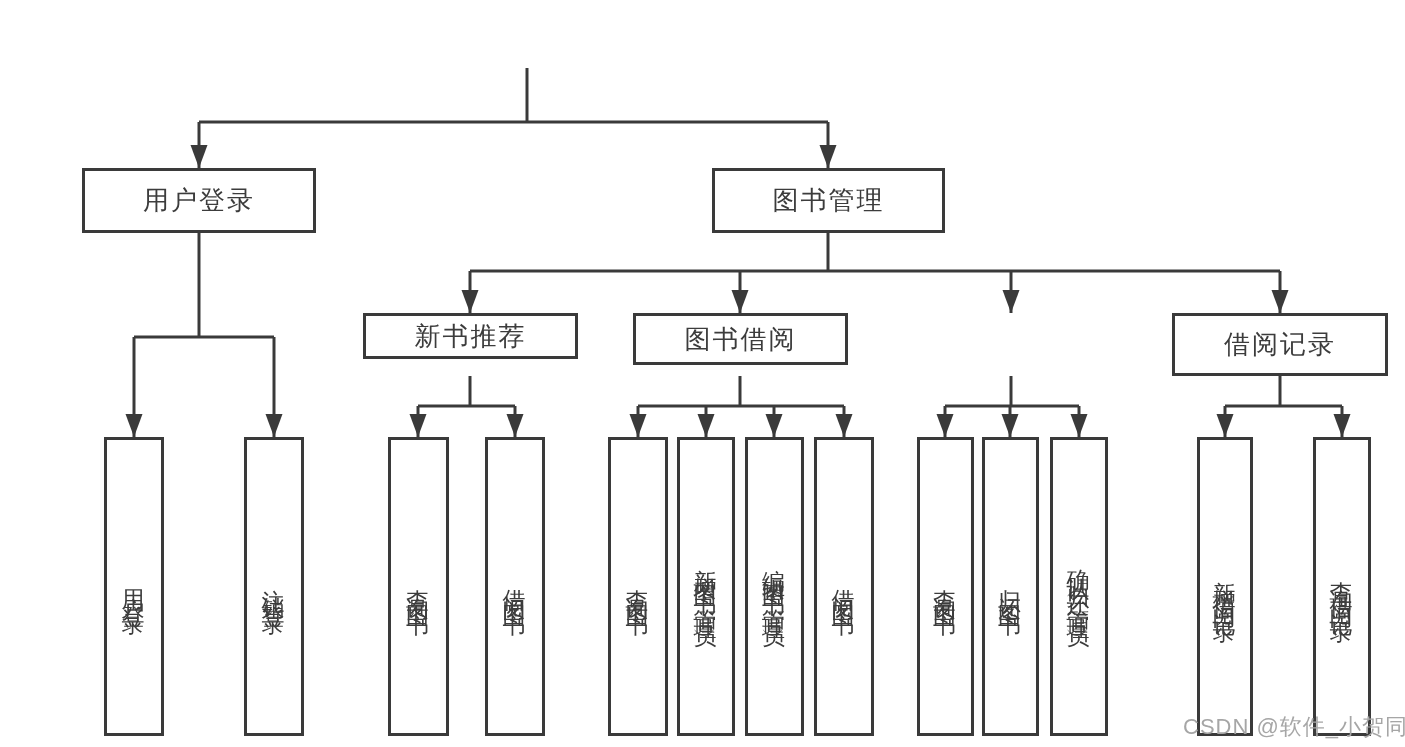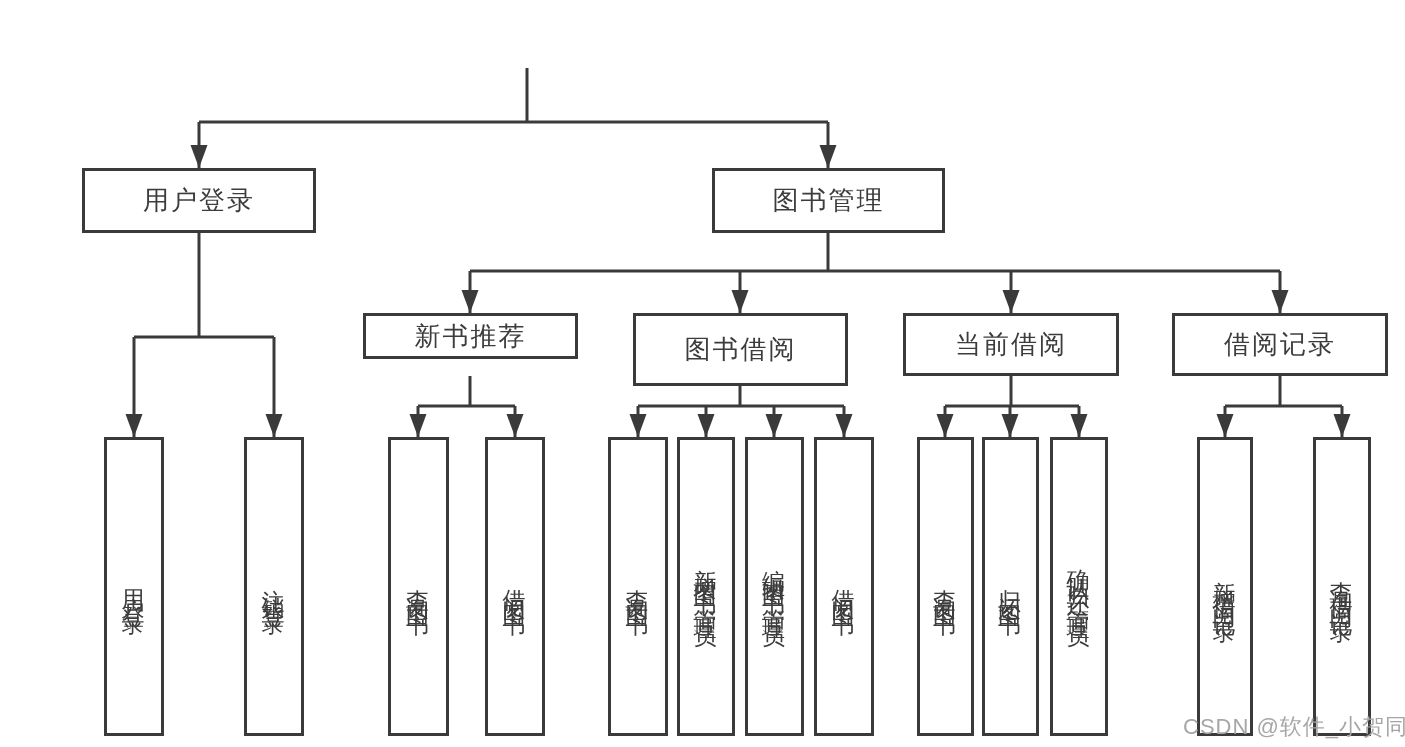--- a/index.html
+++ b/index.html
@@ -113,22 +113,21 @@
       <line x1="1225" y1="406" x2="1225" y2="437" marker-end="url(#ah)"></line>
       <line x1="1342" y1="406" x2="1342" y2="437" marker-end="url(#ah)"></line>
     </g>
   </svg>
 
 
   <div class="node" style="left:82px; top:168px; width:234px; height:65px;">用户登录</div>
   <div class="node" style="left:712px; top:168px; width:233px; height:65px;">图书管理</div>
 
   <div class="node" style="left:363px; top:313px; width:215px; height:46px;">新书推荐</div>
-  <div class="node" style="left:633px; top:313px; width:215px; height:73px;">图书借阅</div>
-  <div class="node" style="left:903px; top:313px; width:216px; height:63px;">当前借阅</div>
+  <div class="node" style="left:633px; top:313px; width:215px; height:52px;">图书借阅</div>
   <div class="node" style="left:1172px; top:313px; width:216px; height:63px;">借阅记录</div>
 
   <div class="node v" style="left:104px; top:437px; width:60px; height:299px;">用户登录</div>
   <div class="node v" style="left:244px; top:437px; width:60px; height:299px;">注销登录</div>
 
   <div class="node v" style="left:388px; top:437px; width:61px; height:299px;">查询图书</div>
   <div class="node v" style="left:485px; top:437px; width:60px; height:299px;">借阅图书</div>
 
   <div class="node v" style="left:608px; top:437px; width:60px; height:299px;">查询图书</div>
   <div class="node v" style="left:677px; top:437px; width:58px; height:299px;">新增图书（管理员）</div>

